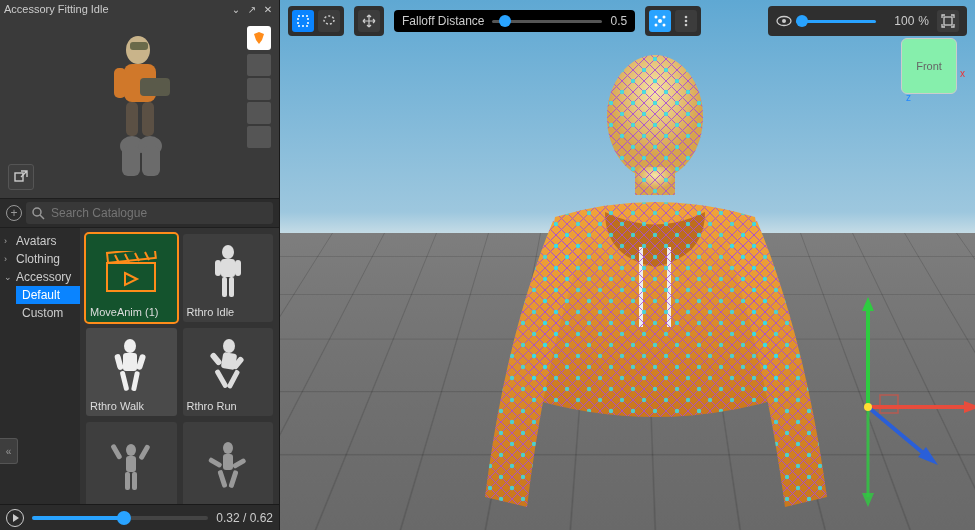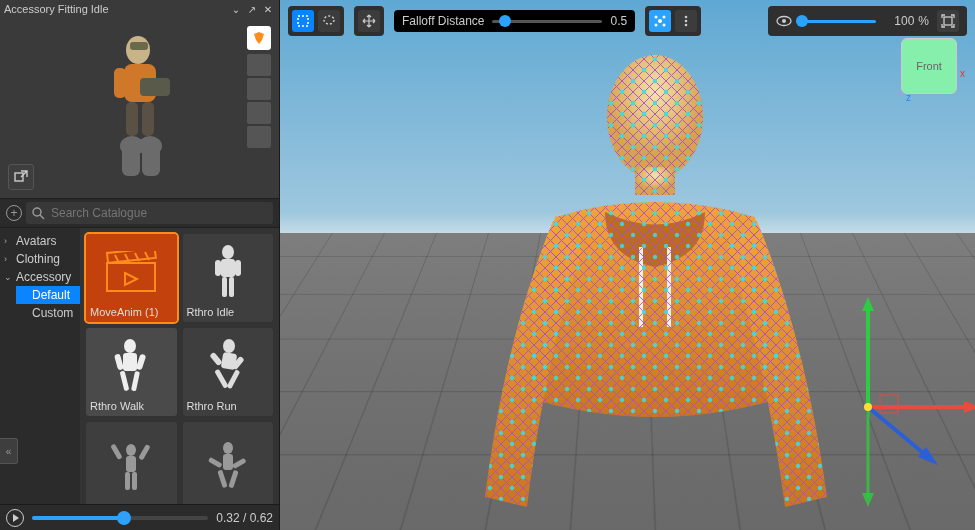--- a/index.html
+++ b/index.html
@@ -22,26 +22,26 @@
   .search-row { height: 30px; background: #2b2b2b; display: flex; align-items: center; gap: 4px; padding: 0 6px; border-top: 1px solid #1e1e1e; border-bottom: 1px solid #1e1e1e; }
   .add-circle { width: 16px; height: 16px; border: 1.5px solid #999; border-radius: 50%; display: flex; align-items: center; justify-content: center; cursor: pointer; font-size: 12px; color:#999; }
   .search-box { flex: 1; display: flex; align-items: center; gap: 6px; background: #383838; padding: 4px 6px; border-radius: 3px; }
   .search-box input { flex: 1; background: transparent; border: none; outline: none; color: #999; font-size: 12px; }
   
   .browser-body { flex: 1; display: flex; overflow: hidden; }
   .tree { width: 80px; background: #2b2b2b; padding: 4px 0; font-size: 12px; color: #ccc; }
   .tree-item { display: flex; align-items: center; gap: 2px; padding: 2px 4px; cursor: pointer; white-space: nowrap; }
   .tree-item .chev { width: 10px; display: inline-block; font-size: 9px; color: #aaa; }
   .tree-sub { padding-left: 16px; }
-  .tree-sub .row { padding: 2px 16px; cursor: pointer; }
+  .tree-sub .row { padding: 2px 6px; cursor: pointer; }
   .tree-sub .row.active { background: #0a84ff; color: #fff; }
   
   .thumb-grid { flex: 1; background: #333; padding: 6px; display: grid; grid-template-columns: 1fr 1fr; gap: 6px; align-content: start; overflow: hidden; }
   .thumb { background: #3e3e3e; border-radius: 3px; height: 88px; padding: 4px; display: flex; flex-direction: column; cursor: pointer; position: relative; }
-  .thumb.selected { outline: 2px solid #ff8c1a; background: #c2410c; }
+  .thumb.selected { outline: 2px solid #ff8c1a; background: #14532d; }
   .thumb-img { flex: 1; display: flex; align-items: center; justify-content: center; }
   .thumb-label { font-size: 11px; color: #ddd; white-space: nowrap; overflow: hidden; text-overflow: ellipsis; }
   
   .collapse-tab { position: absolute; left: 0; bottom: 40px; width: 18px; height: 26px; background: #3e3e3e; border: 1px solid #555; border-left: none; border-radius: 0 3px 3px 0; display: flex; align-items: center; justify-content: center; font-size: 10px; color: #999; cursor: pointer; }
   
   .timeline { height: 26px; background: #2b2b2b; border-top: 1px solid #1a1a1a; display: flex; align-items: center; padding: 0 6px; gap: 8px; }
   .play-btn { width: 18px; height: 18px; border: 1.5px solid #ccc; border-radius: 50%; display: flex; align-items: center; justify-content: center; cursor: pointer; }
   .play-btn::after { content: ""; border-left: 6px solid #ccc; border-top: 4px solid transparent; border-bottom: 4px solid transparent; margin-left: 2px; }
   .time-slider { flex: 1; height: 4px; background: #444; position: relative; border-radius: 2px; }
   .time-slider .fill { position: absolute; left: 0; top: 0; height: 100%; background: #29a3ff; border-radius: 2px; }

